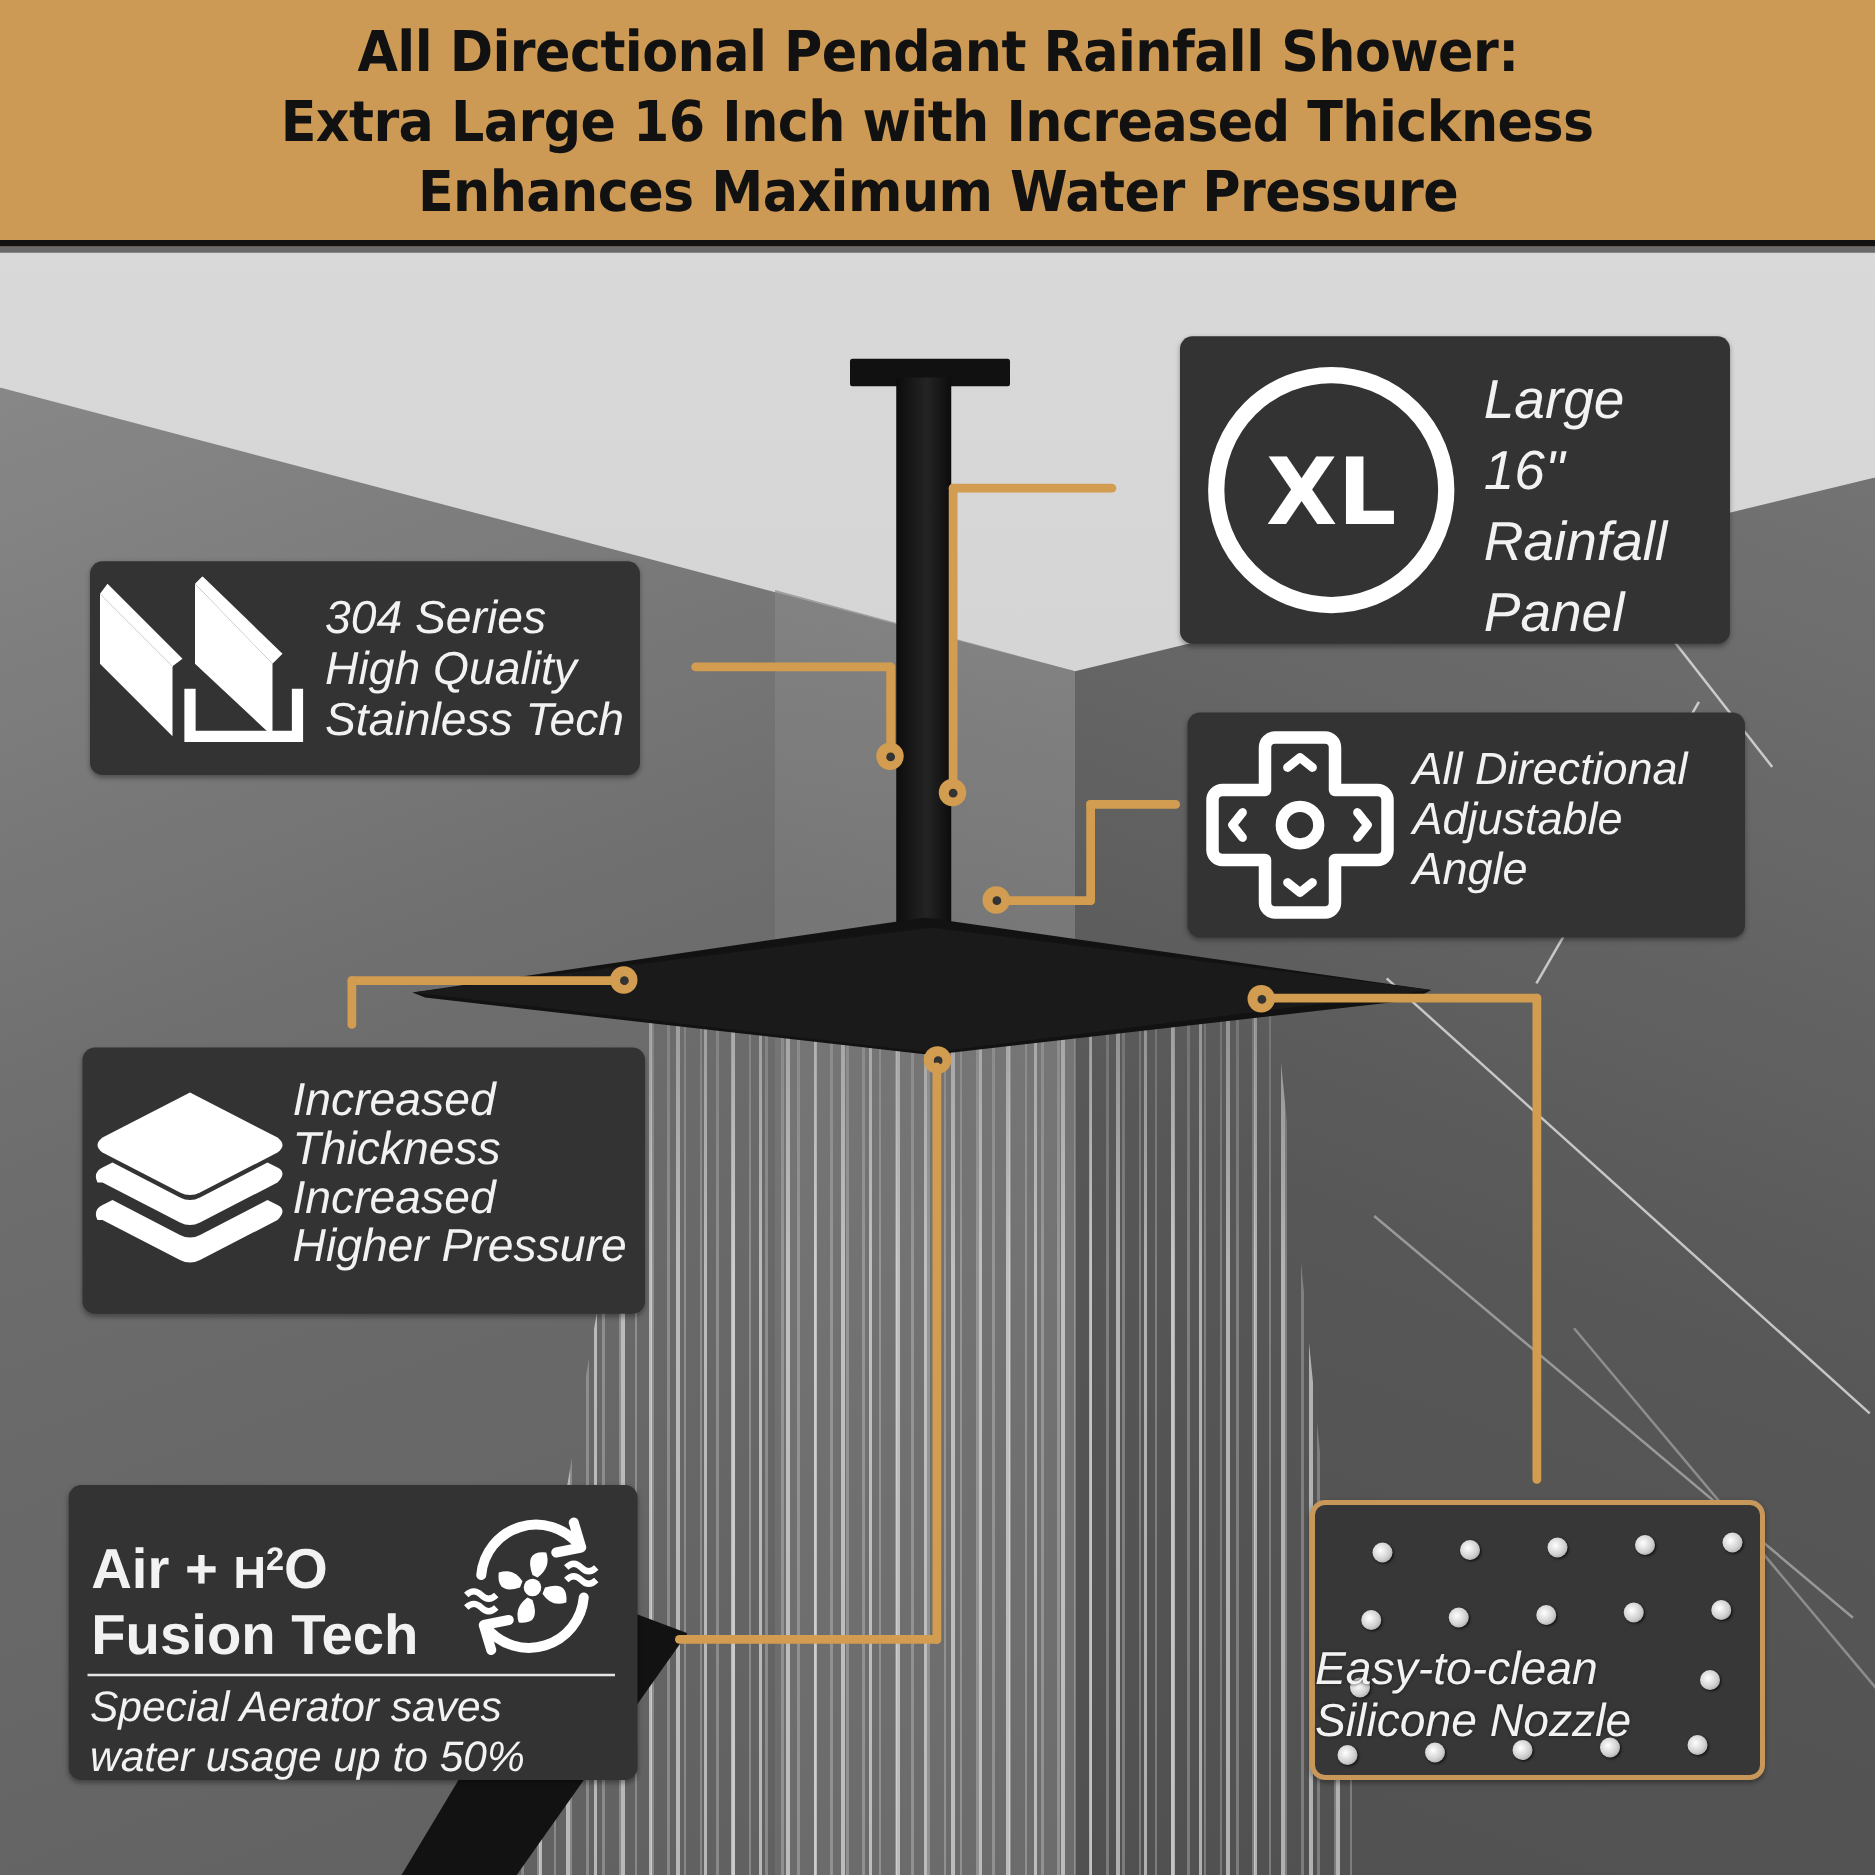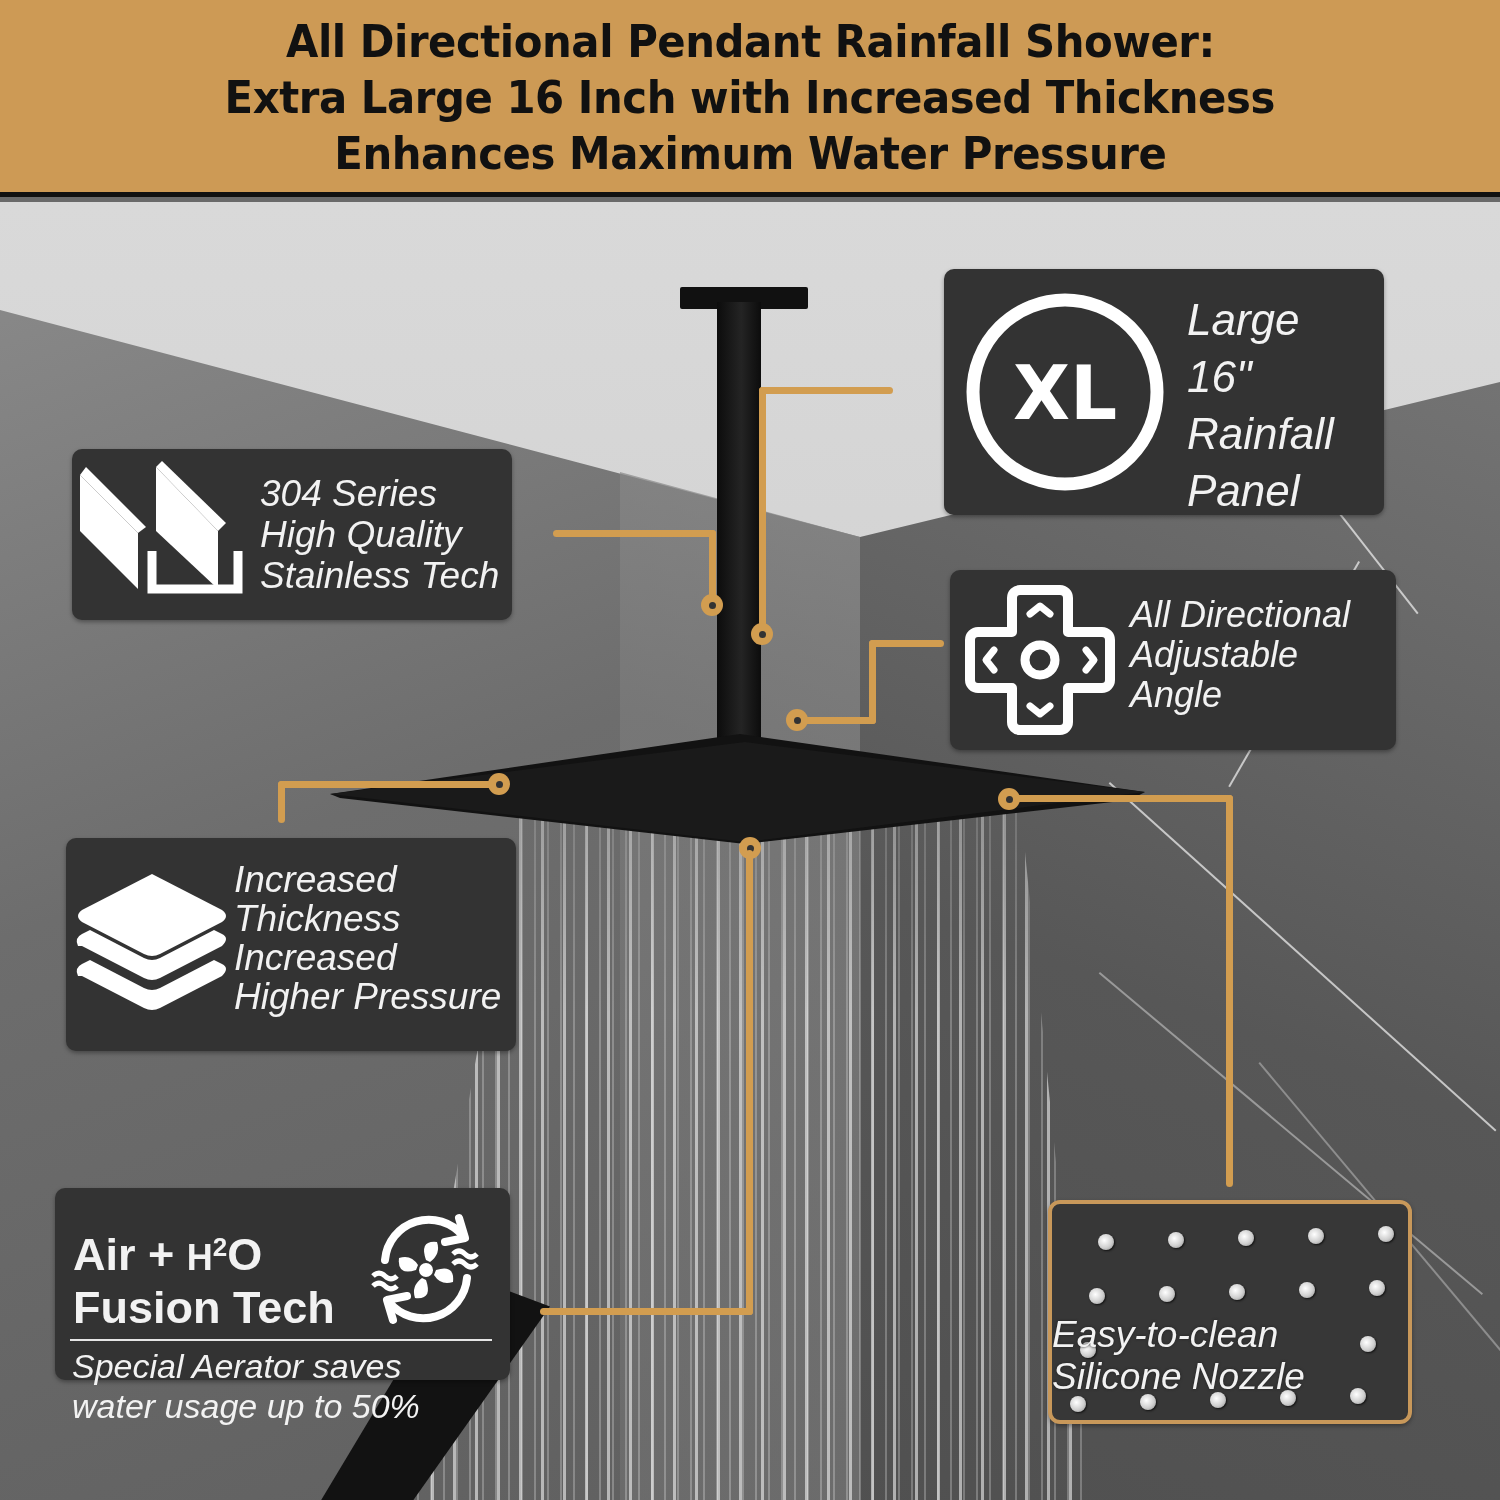--- a/index.html
+++ b/index.html
@@ -90,21 +90,21 @@
 
   .card-steel { left: 72px; top: 449px; width: 440px; height: 171px; }
   .card-steel .txt { left: 188px; top: 24px; font-size: 37px; line-height: 41px; }
 
   .card-dir { left: 950px; top: 570px; width: 446px; height: 180px; }
   .card-dir .txt { left: 180px; top: 25px; font-size: 36px; line-height: 40px; }
 
   .card-thick { left: 66px; top: 838px; width: 450px; height: 213px; }
   .card-thick .txt { left: 168px; top: 22px; font-size: 37px; line-height: 39px; }
 
-  .card-air { left: 55px; top: 1188px; width: 455px; height: 192px; }
+  .card-air { left: 55px; top: 1188px; width: 455px; height: 236px; }
   .card-air .title { position: absolute; left: 18px; top: 34px; font-size: 45px; line-height: 50px; font-weight: bold; font-style: normal; white-space: nowrap; }
   .card-air .title sup { font-size: 26px; vertical-align: 14px; }
   .card-air .h-small { font-size: 36px; }
   .card-air .divider { position: absolute; left: 15px; top: 151px; width: 422px; height: 2px; background: #e5e5e5; }
   .card-air .sub { position: absolute; left: 17px; top: 158px; font-size: 34px; line-height: 40px; font-style: italic; white-space: nowrap; }
 
   .card-nozzle { left: 1048px; top: 1200px; width: 364px; height: 224px; border: 4px solid #c8985a; border-radius: 12px; background: #373737; }
   .card-nozzle .nz { position: absolute; width: 16px; height: 16px; border-radius: 50%; background: radial-gradient(circle at 40% 40%, #ffffff, #cfcfcf 55%, #8a8a8a); box-shadow: 1px 1px 2px #111; }
   .card-nozzle .txt { position: absolute; left: 0; width: 100%; top: 110px; text-align: left; font-style: italic; font-size: 37px; line-height: 42px; text-shadow: 0 0 3px #222; }
 

